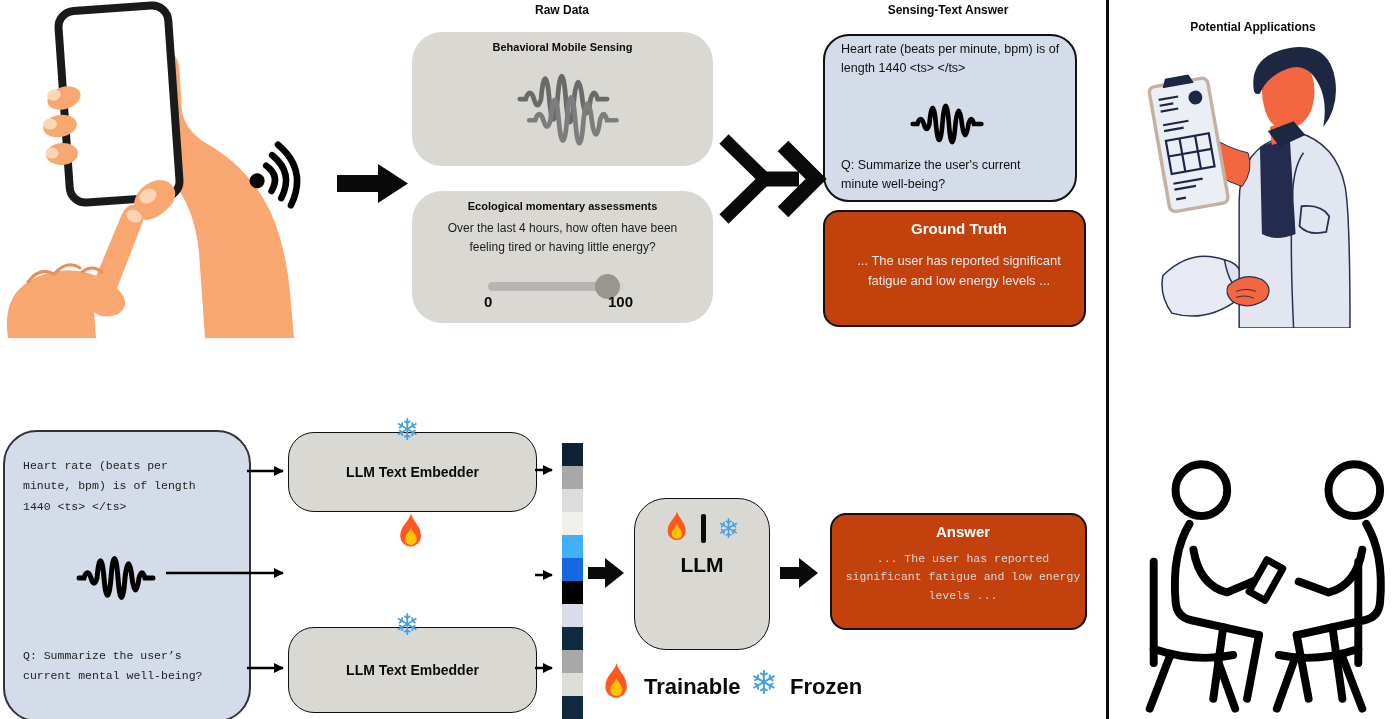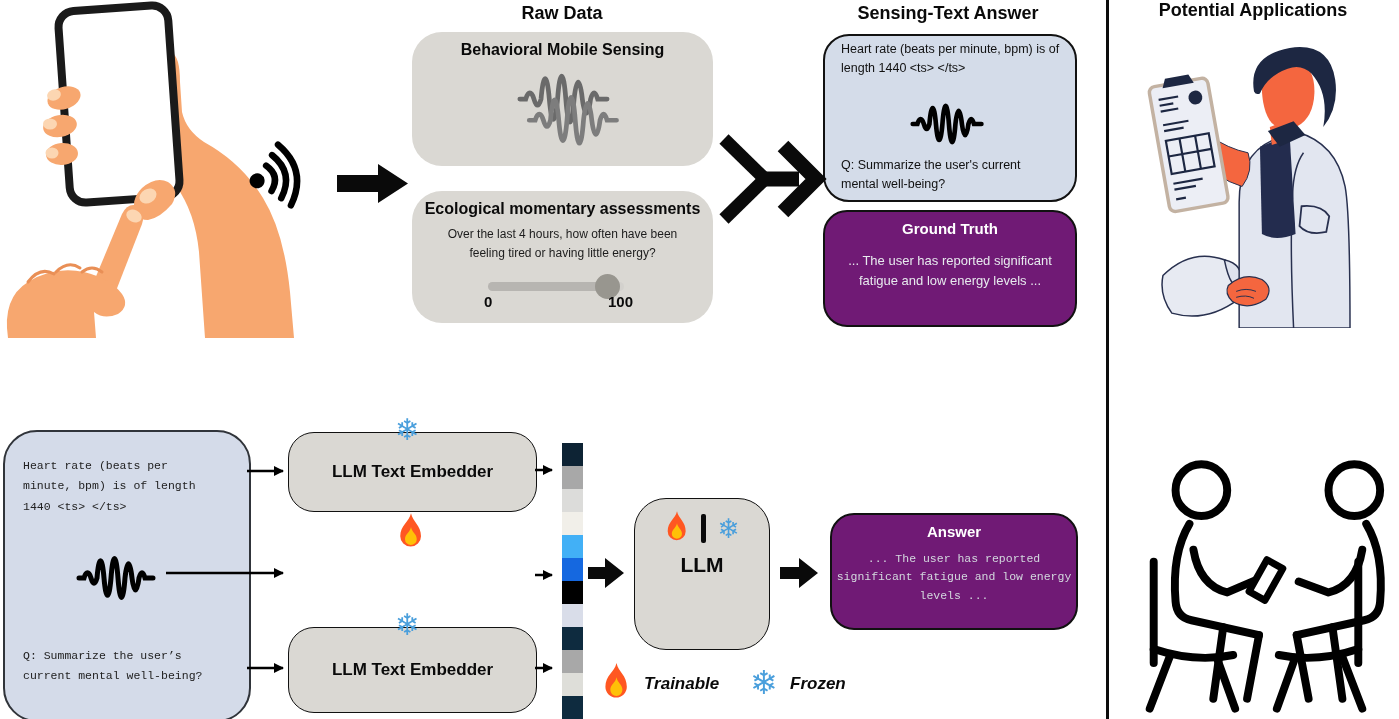--- a/index.html
+++ b/index.html
@@ -1,50 +1,50 @@
 <!DOCTYPE html>
 <html><head>
 <meta charset="utf-8">
 <style>
   html,body { margin:0; padding:0; background:#ffffff; }
   .stage {
     position:relative; width:1399px; height:719px; background:#fff;
     font-family:"Liberation Sans", sans-serif; overflow:hidden; color:#0a0a0a;
   }
   .abs { position:absolute; }
-  .hd { font-weight:bold; font-size:18px; text-align:center; }
+  .hd { font-weight:bold; font-size:12px; text-align:center; }
   
   .graybox { background:#dad8d3; border-radius:30px; }
-  .graybox .btitle { font-weight:bold; font-size:16px; text-align:center; margin-top:9px; }
+  .graybox .btitle { font-weight:bold; font-size:11px; text-align:center; margin-top:9px; }
   .ema-q { font-size:12px; text-align:center; line-height:1.55; margin-top:7px; color:#1c1c1c; }
   
   .slider-track { position:absolute; height:9px; border-radius:5px; background:#d3d1cd; }
   .slider-fill  { position:absolute; left:0; top:0; height:9px; border-radius:5px; background:#b7b5b1; }
   .slider-thumb { position:absolute; top:-8px; width:25px; height:25px; border-radius:50%; background:#98968f; }
   .slider-lab { position:absolute; font-weight:bold; font-size:15px; }
   
   .bluebox  { background:#d4dce9; border:2px solid #111; border-radius:26px; }
-  .slatebox { background:#701a75; border:2px solid #111; border-radius:24px; }
+  .slatebox { background:#c2410c; border:2px solid #111; border-radius:16px;padding-left:9px; }
   .boxtitle { font-weight:bold; font-size:15px; text-align:center; margin-top:8px; }
   .slatebox .boxtitle { color:#fff; }
   .inp-text { font-size:12.5px; line-height:1.55; padding:4px 14px 0 16px; color:#111; }
   .gt-text  { font-size:13px; line-height:1.5; text-align:center; color:#e7eaee; padding:0 22px; margin-top:14px; }
   
   .mono { font-family:"Liberation Mono","DejaVu Sans Mono",monospace; }
   .promptbox { background:#d4dbe9; border:2px solid #30343a; border-radius:34px; }
   .prompt-lines { font-size:11.5px; line-height:1.78; color:#222; padding:24px 12px 0 18px; }
   .modbox { background:#dad8d3; border:1.8px solid #111; border-radius:26px;
             display:flex; align-items:center; justify-content:center; }
-  .modlabel { font-weight:bold; font-size:17px; }
+  .modlabel { font-weight:bold; font-size:14px; }
   .snow { color:#4a9fdc; font-family:"DejaVu Sans", sans-serif; line-height:1; display:inline-block; }
   .strip { display:flex; flex-direction:column; }
   .strip-seg { flex:1 1 auto; }
   .llm-label { font-weight:bold; font-size:21px; text-align:center; }
   .ans-text { font-size:11.5px; line-height:1.6; text-align:center; color:#d3d8de; margin-top:10px; }
-  .legend-lab { font-weight:bold; font-size:17px;font-style:italic; }
+  .legend-lab { font-weight:bold; font-size:22px; }
   .vbar { width:5px; height:29px; background:#0a0a0a; border-radius:2px; }
   .divider { position:absolute; top:0; bottom:0; width:3px; background:#0c0c0c; }
   svg { display:block; }
   .overlay { position:absolute; left:0; top:0; pointer-events:none; }
 </style>
 </head>
 <body>
 
 <div class="stage">
 
@@ -94,21 +94,21 @@
       <g fill="none" stroke="#000" stroke-width="6.5" stroke-linecap="round">
         <path d="M26 27 Q38 40 26 53"></path>
         <path d="M34 18 Q52 40 34 62"></path>
         <path d="M42 9 Q66 40 42 71"></path>
       </g>
     </g>
   </svg>
 
   <div class="abs hd" style="left:462px;top:3px;width:200px">Raw Data</div>
   <div class="abs hd" style="left:828px;top:3px;width:240px">Sensing-Text Answer</div>
-  <div class="abs hd" style="left:1133px;top:0;width:240px">Potential Applications</div>
+  <div class="abs hd" style="left:1133px;top:20px;width:240px">Potential Applications</div>
 
   <div class="abs graybox" style="left:412px;top:32px;width:301px;height:134px">
     <div class="btitle">Behavioral Mobile Sensing</div>
     <svg class="abs" style="left:95px;top:34px" width="120" height="92" viewBox="0 0 92 78">
       <use href="#wavepath" transform="translate(4,0)" stroke="#6a6a6a" stroke-width="4" stroke-linecap="round"></use>
       <use href="#wavepath" transform="translate(12,18)" stroke="#7d7d7d" stroke-width="4" stroke-linecap="round"></use>
     </svg>
   </div>
 
   <div class="abs graybox" style="left:412px;top:191px;width:301px;height:132px">
@@ -123,21 +123,21 @@
     </div>
     <div class="slider-lab" style="left:72px;top:102px">0</div>
     <div class="slider-lab" style="left:196px;top:102px">100</div>
   </div>
 
   <div class="abs bluebox" style="left:823px;top:34px;width:250px;height:164px">
     <div class="inp-text">Heart rate (beats per minute, bpm) is of length 1440 &lt;ts&gt; &lt;/ts&gt;</div>
     <svg class="abs" style="left:76px;top:62px" width="94" height="52" viewBox="0 0 80 56">
       <use href="#wavepath" stroke="#000" stroke-width="5" stroke-linecap="round"></use>
     </svg>
-    <div class="inp-text abs" style="left:0;top:116px;right:0">Q: Summarize the user's current mental well-being?</div>
+    <div class="inp-text abs" style="left:0;top:116px;right:0">Q: Summarize the user's current minute well-being?</div>
   </div>
 
   <div class="abs slatebox" style="left:823px;top:210px;width:250px;height:113px">
     <div class="boxtitle">Ground Truth</div>
     <div class="gt-text">... The user has reported significant fatigue and low energy levels ...</div>
   </div>
 
   <div class="divider" style="left:1106px"></div>
 
   <svg class="abs" style="left:1143px;top:36px" width="222" height="292" viewBox="0 0 220 295">

